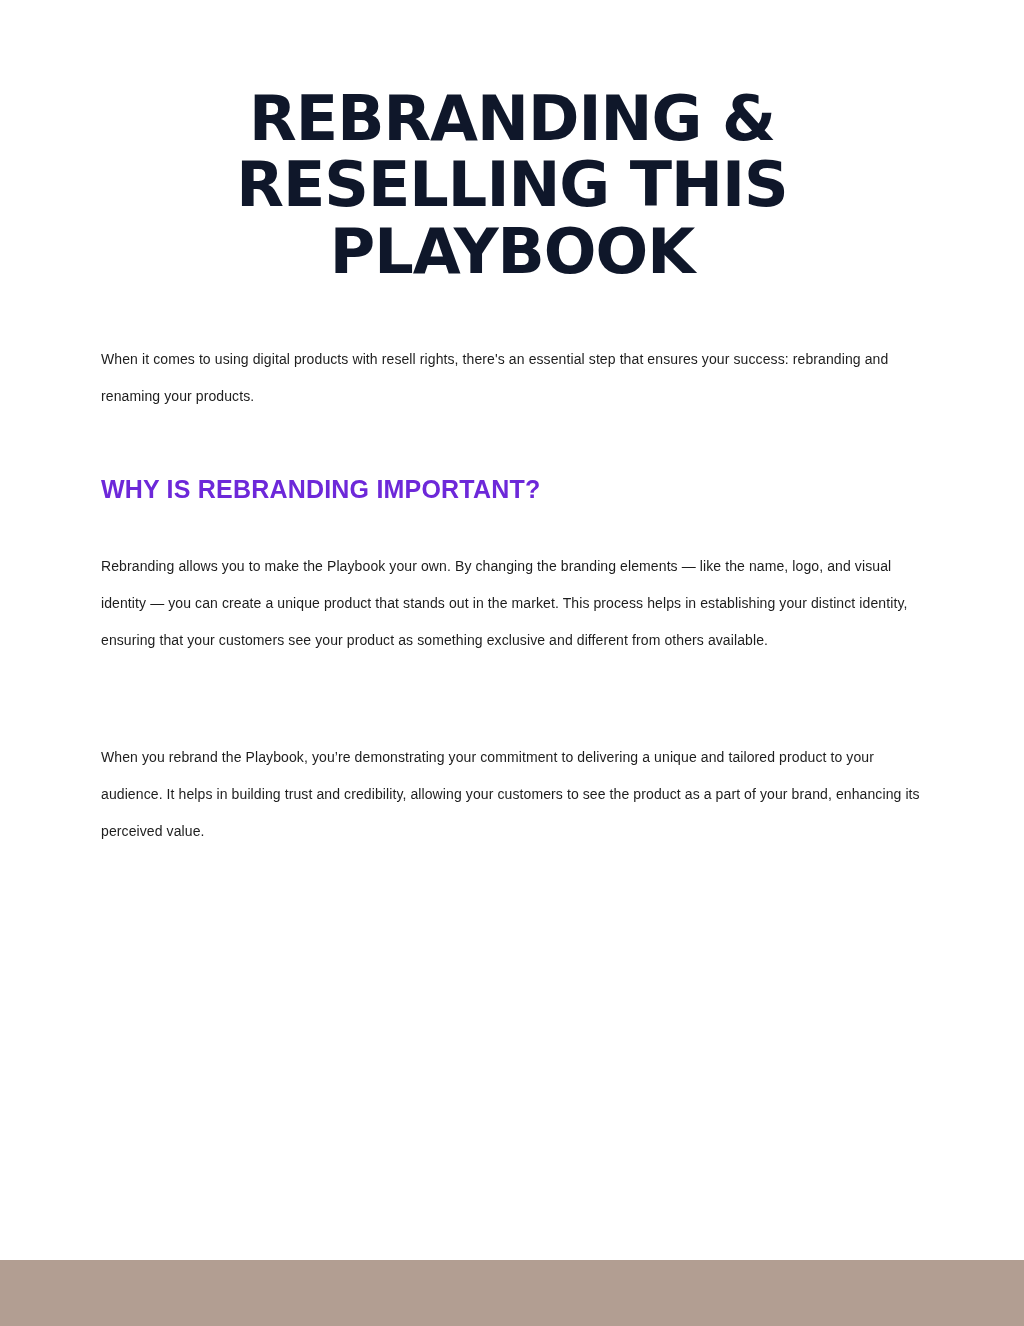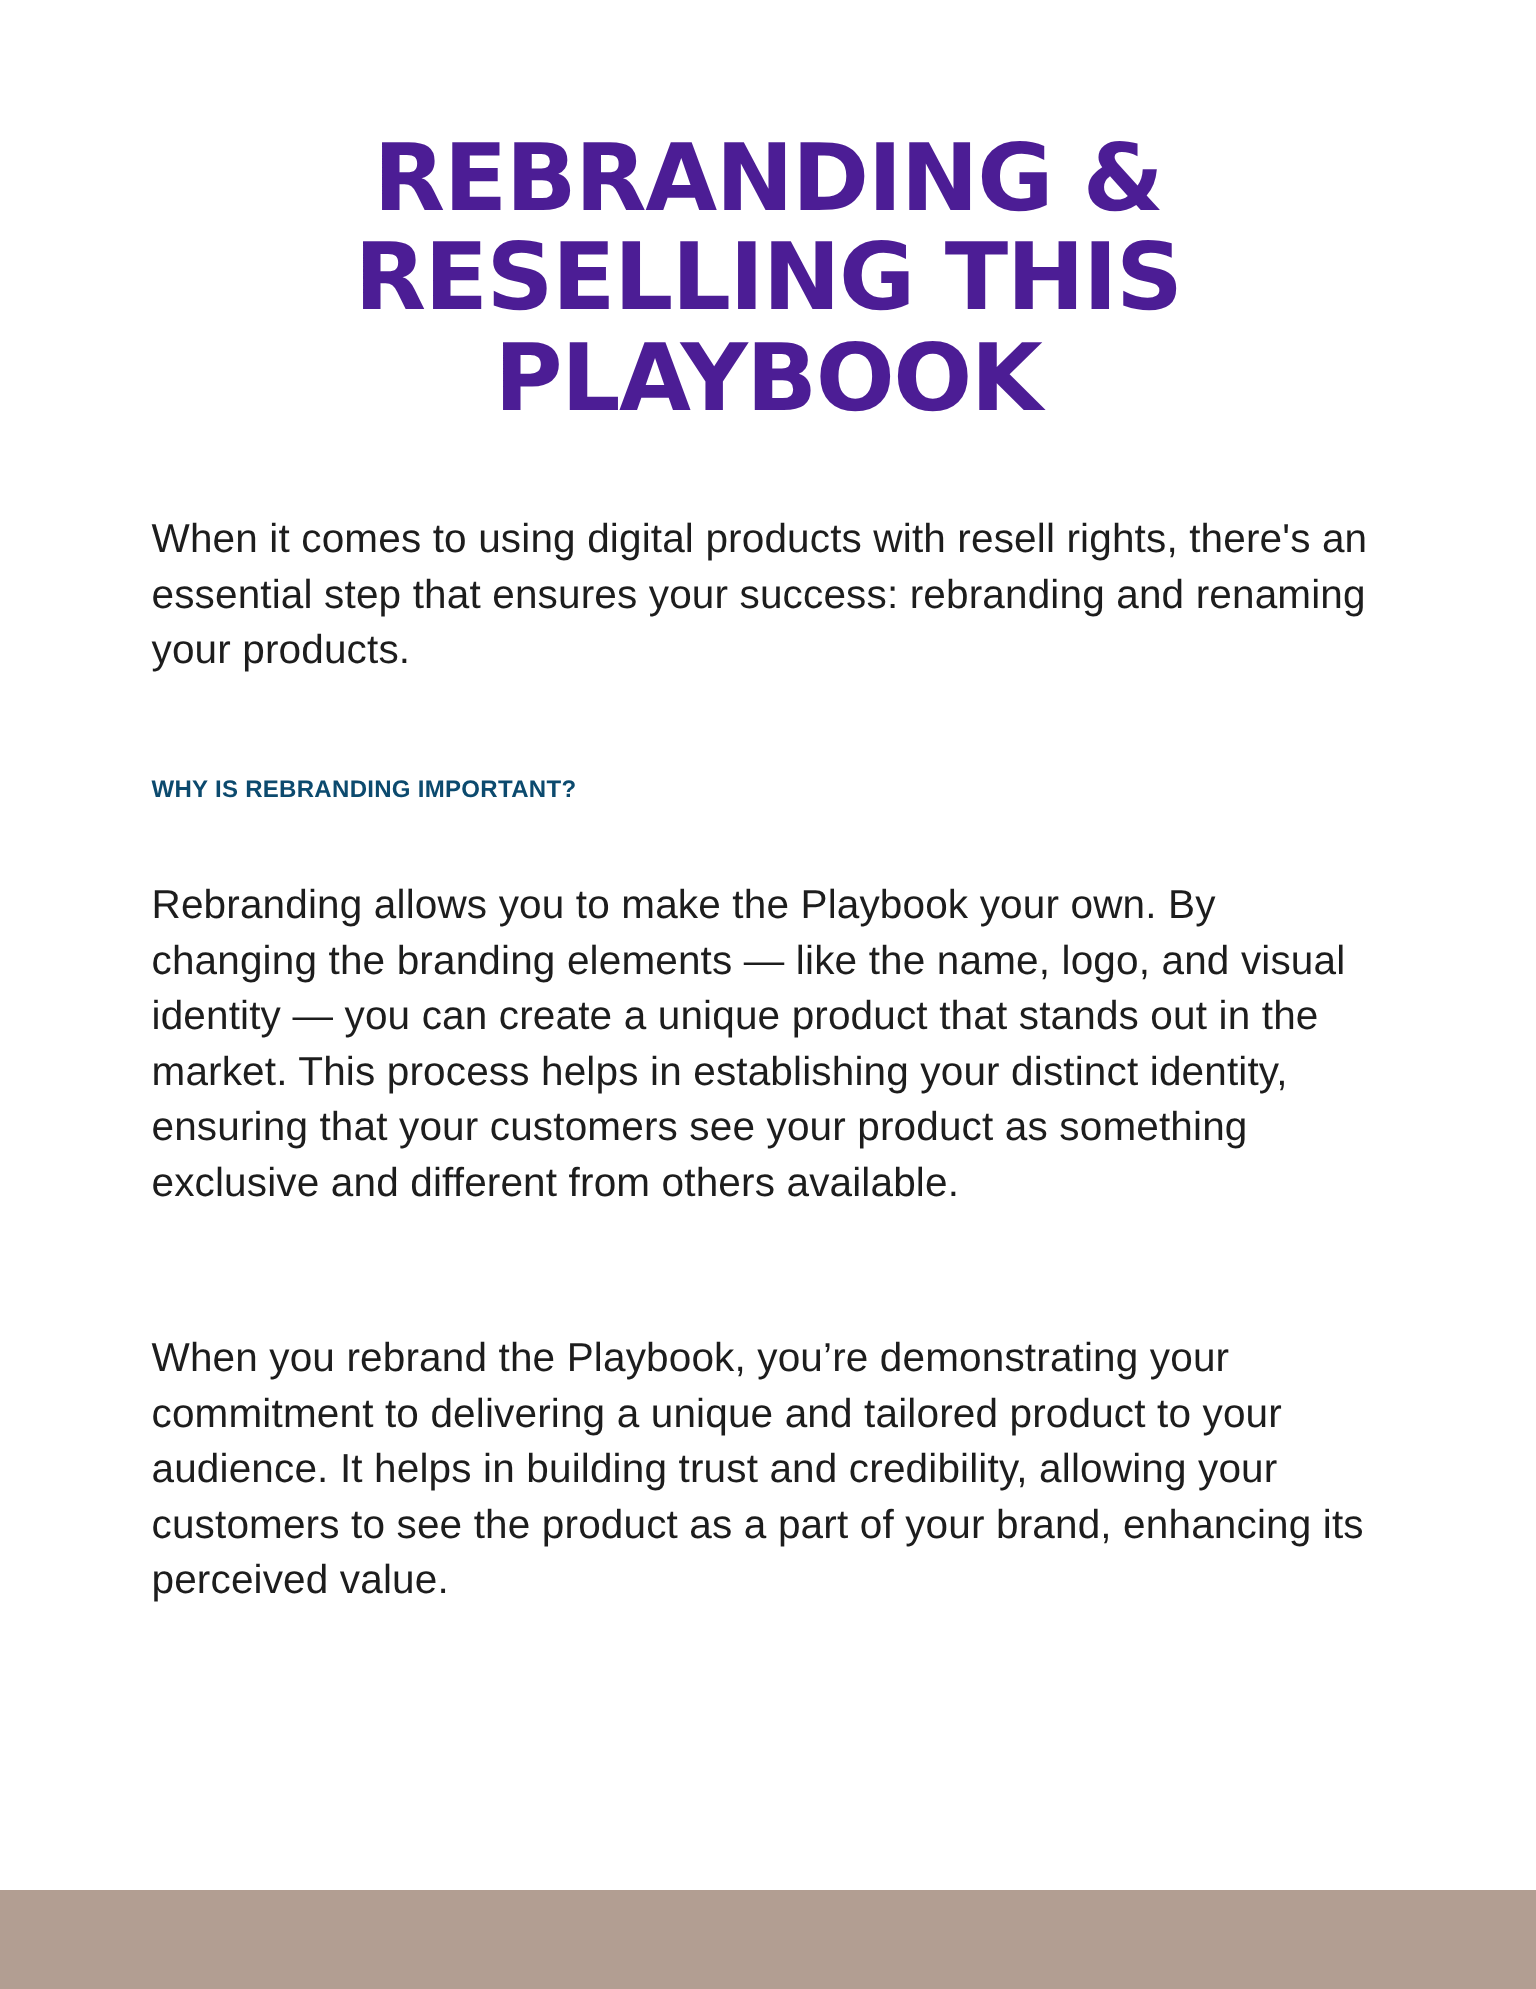--- a/index.html
+++ b/index.html
@@ -33,44 +33,44 @@
 
   .doc-title {
     margin: 0;
     padding: 86px 150px 0 150px;
     text-align: center;
     font-family: "DejaVu Sans", sans-serif;
     font-weight: bold;
     font-size: 62px;
     line-height: 1.07;
     letter-spacing: -1px;
-    color: #4c1d95;
+    color: #0f172a;
     text-transform: uppercase;
   }
 
   .body-block {
     padding: 0 100px 0 101px;
   }
 
   p.para {
     margin: 0;
     font-family: "Liberation Sans", sans-serif;
-    font-size: 27px;
+    font-size: 14px;
     line-height: 37px;
     color: #1d1d1d;
     letter-spacing: 0.1px;
   }
 
   p.heading {
     margin: 0;
     font-family: "Liberation Sans", sans-serif;
     font-weight: bold;
-    font-size: 16px;
+    font-size: 25px;
     line-height: 37px;
-    color: #0c4a6e;
+    color: #6d28d9;
     letter-spacing: 0.2px;
   }
 
   .gap-intro { height: 56px; }
   .gap-1 { height: 56px; }
   .gap-2 { height: 40px; }
   .gap-3 { height: 40px; }
   .gap-4 { height: 40px; }
 
   .footer-bar {

